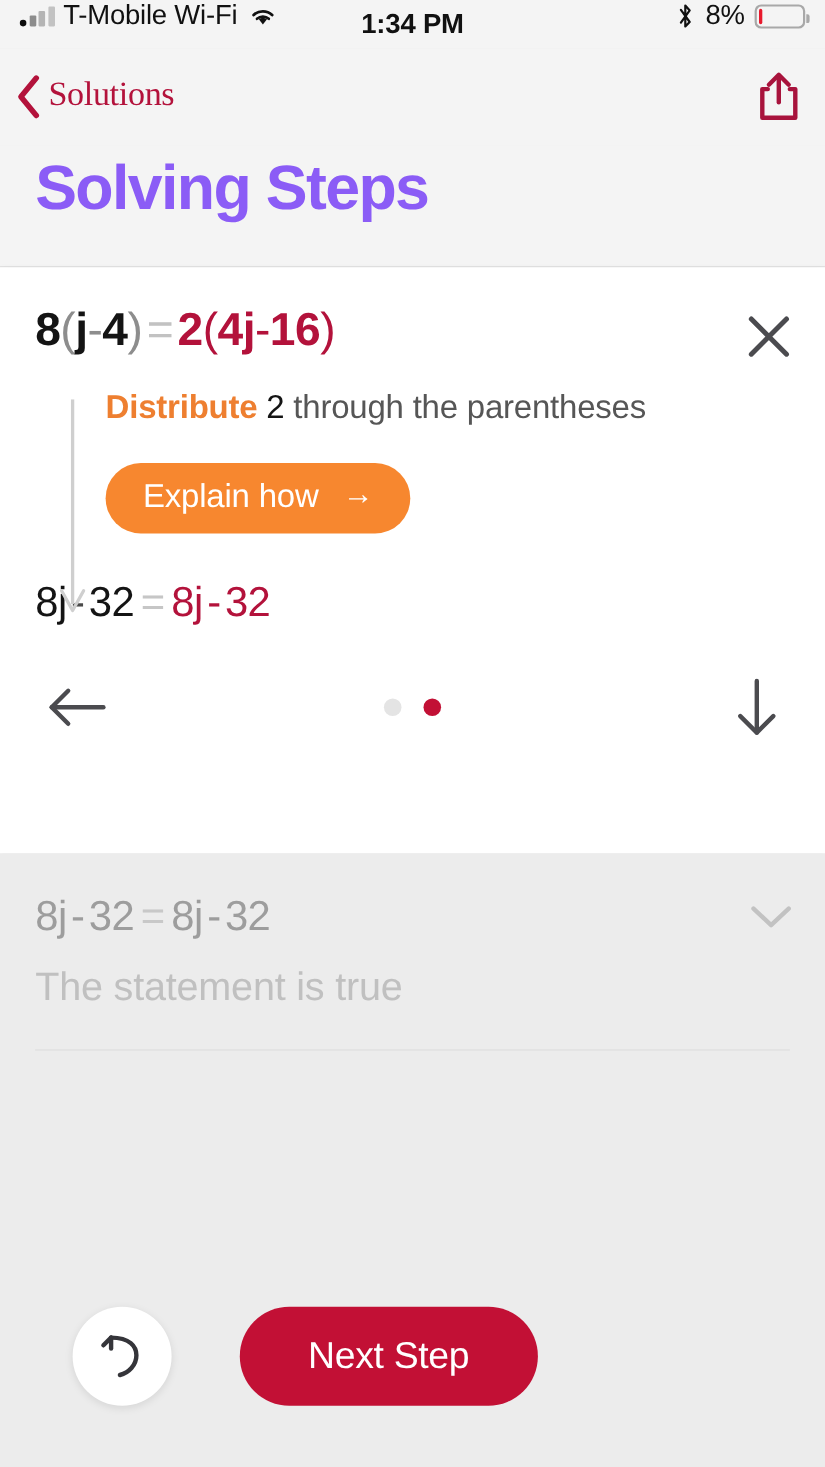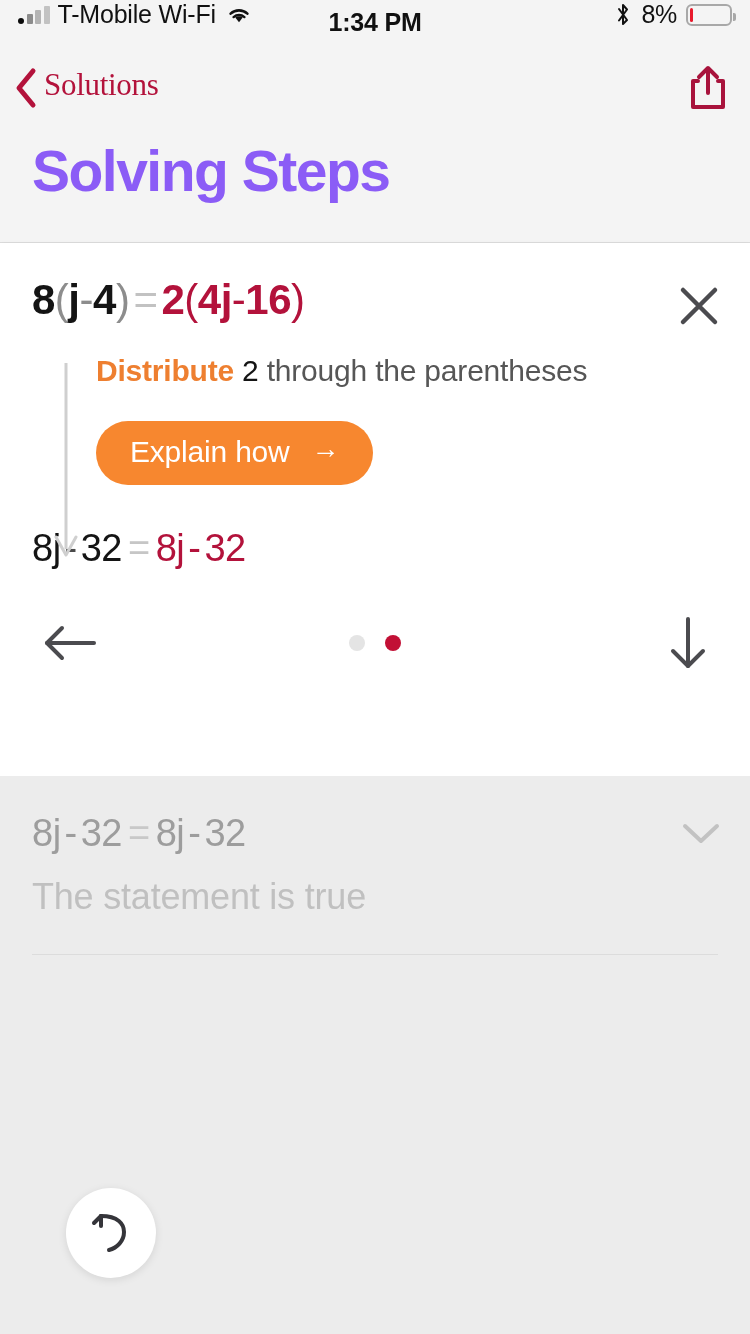--- a/index.html
+++ b/index.html
@@ -340,13 +340,14 @@
 <div class="actions">
   <button class="undo">
     <span>
       <svg width="46" height="46" viewBox="0 0 46 46">
         <path d="M13 16 L13 6" stroke="#35353a" stroke-width="4" fill="none" stroke-linecap="round"></path>
         <path d="M13 6 C30 6 36 14 36 22 C36 31 29 38 21 40" stroke="#35353a" stroke-width="4" fill="none" stroke-linecap="round"></path>
         <path d="M13 6 L6 13" stroke="#35353a" stroke-width="4" fill="none" stroke-linecap="round"></path>
       </svg>
     </span>
   </button>
+  <button class="nextstep" style="background: rgb(194, 16, 53);">Next Step</button>
 </div>
 
 </body></html>

